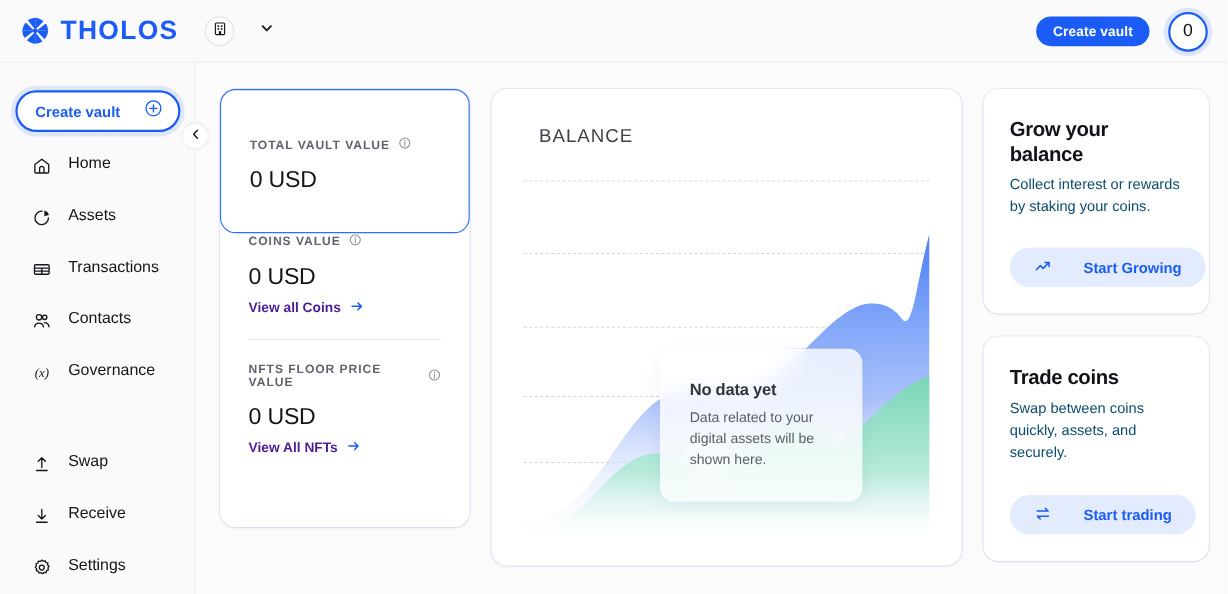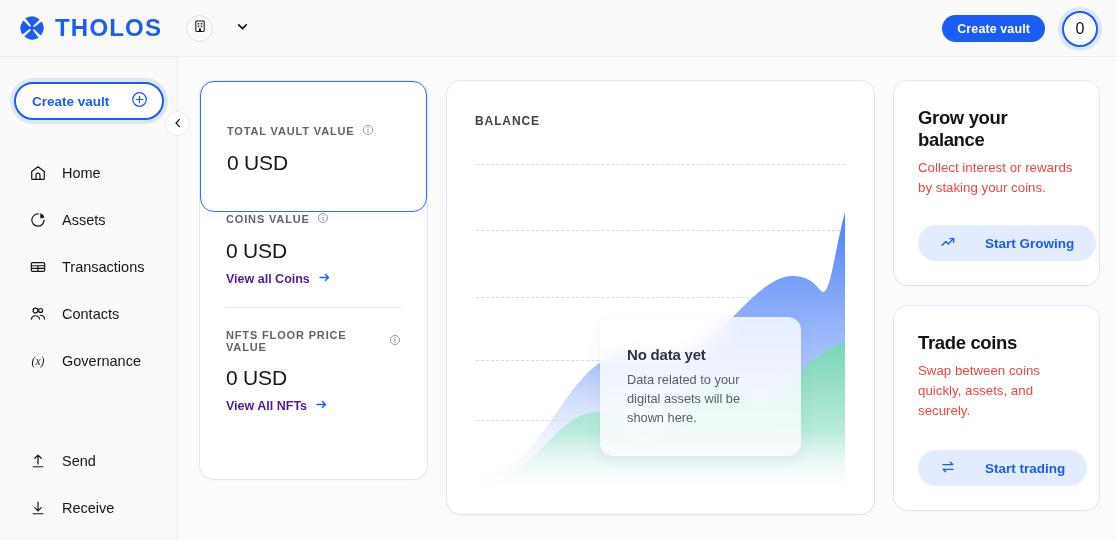--- a/index.html
+++ b/index.html
@@ -69,23 +69,23 @@
     background: #fff;
     box-shadow: 0 0 0 4px rgba(26,92,245,.12);
     display: flex; align-items: center; justify-content: space-between;
     padding: 0 14px 0 16px; cursor: pointer;
   }
   .create-vault-btn span.lbl {
     font-size: 13.5px; font-weight: bold; color: #1a5cf5;
   }
   .nav { position: absolute; left: 0; top: 84px; width: 178px; }
   .nav-item {
-    display: flex; align-items: center;
+    display: flex; 
     height: 30px; margin-bottom: 17px;
-    padding-left: 28px; cursor: pointer; margin-top: 17px;
+    padding-left: 28px; cursor: pointer;
   }
   .nav-item .ic {
     width: 20px; height: 20px;
     display: flex; align-items: center; justify-content: center;
     flex: 0 0 20px;
   }
   .nav-item .lbl {
     margin-left: 14px; font-size: 14.5px; color: #15161a;
   }
   .nav-gap { height: 36px; }
@@ -136,35 +136,35 @@
 
   
   .balance-card {
     position: absolute; left: 269px; top: 24px;
     width: 427px; height: 433px;
     background: #fff; border-radius: 14px;
     box-shadow: 0 1px 3px rgba(18,30,70,.055), 0 0 0 1px rgba(226,230,244,.85);
     overflow: hidden;
   }
   .balance-title {
-    position: absolute; left: 28px; top: 33px;
-    font-size: 12px; font-weight: bold; color: #3f424c;
+    position: absolute; left: 43px; top: 33px;
+    font-size: 17px; font-weight: normal; color: #3f424c;
     letter-spacing: .9px; text-transform: uppercase;
   }
   .chart-area {
     position: absolute; left: 29px; top: 69px;
     width: 369px; height: 340px;
   }
   .gridline {
     position: absolute; left: 0; width: 369px; height: 0;
     border-top: 1px dashed #d6d8de;
   }
   .nodata {
     position: absolute; left: 124px; top: 167px;
-    width: 201px; height: 139px;
+    width: 184px; height: 139px;
     border-radius: 13px;
     background: rgba(255,255,255,.78);
     backdrop-filter: blur(9px);
     -webkit-backdrop-filter: blur(9px);
     box-shadow: 0 4px 16px rgba(40,60,120,.06);
     padding: 29px 0 12px 27px;
     z-index: 12;
   }
   .nodata h3 { font-size: 15px; color: #31343c; font-weight: bold; letter-spacing:-.2px;}
   .nodata p {
@@ -179,21 +179,21 @@
     box-shadow: 0 1px 2px rgba(18,30,70,.05), 0 0 0 1px rgba(226,230,244,.85);
     padding: 26px 24px 24px;
   }
   .promo-a { left: 716px; top: 24px; height: 204px; }
   .promo-b { left: 716px; top: 249px; height: 204px; }
   .promo h2 {
     font-size: 18.5px; color: #121318; font-weight: bold;
     letter-spacing: -.35px;
   }
   .promo p {
-    font-size: 13.3px; color: #ef4444; line-height: 20px; margin-top: 7px;
+    font-size: 13.3px; color: #0c4a6e; line-height: 20px; margin-top: 7px;
   }
   .promo-btn {
     position: absolute; left: 24px; bottom: 24px;
     height: 36px; border-radius: 18px;
     background: #e3ebfe; border: none;
     display: flex; align-items: center; gap: 29px;
     padding: 0 22px; cursor: pointer;
     font-size: 13.5px; font-weight: bold; color: #1a5cf5;
     font-family: "Liberation Sans", sans-serif;
   }
@@ -318,21 +318,21 @@
 
       <div class="nav-gap"></div>
 
       <div class="nav-item">
         <span class="ic">
           <svg width="18" height="18" viewBox="0 0 20 20" fill="none" stroke="#15161a" stroke-width="1.35" stroke-linecap="round" stroke-linejoin="round">
             <path d="M10 13.4 V3.6 M6.4 7 L10 3.4 L13.6 7"></path>
             <path d="M4.6 16.4 H15.4"></path>
           </svg>
         </span>
-        <span class="lbl">Send</span>
+        <span class="lbl">Swap</span>
       </div>
 
       <div class="nav-item">
         <span class="ic">
           <svg width="18" height="18" viewBox="0 0 20 20" fill="none" stroke="#15161a" stroke-width="1.35" stroke-linecap="round" stroke-linejoin="round">
             <path d="M10 3.4 V13.2 M6.4 9.6 L10 13.2 L13.6 9.6"></path>
             <path d="M4.6 16.4 H15.4"></path>
           </svg>
         </span>
         <span class="lbl">Receive</span>

